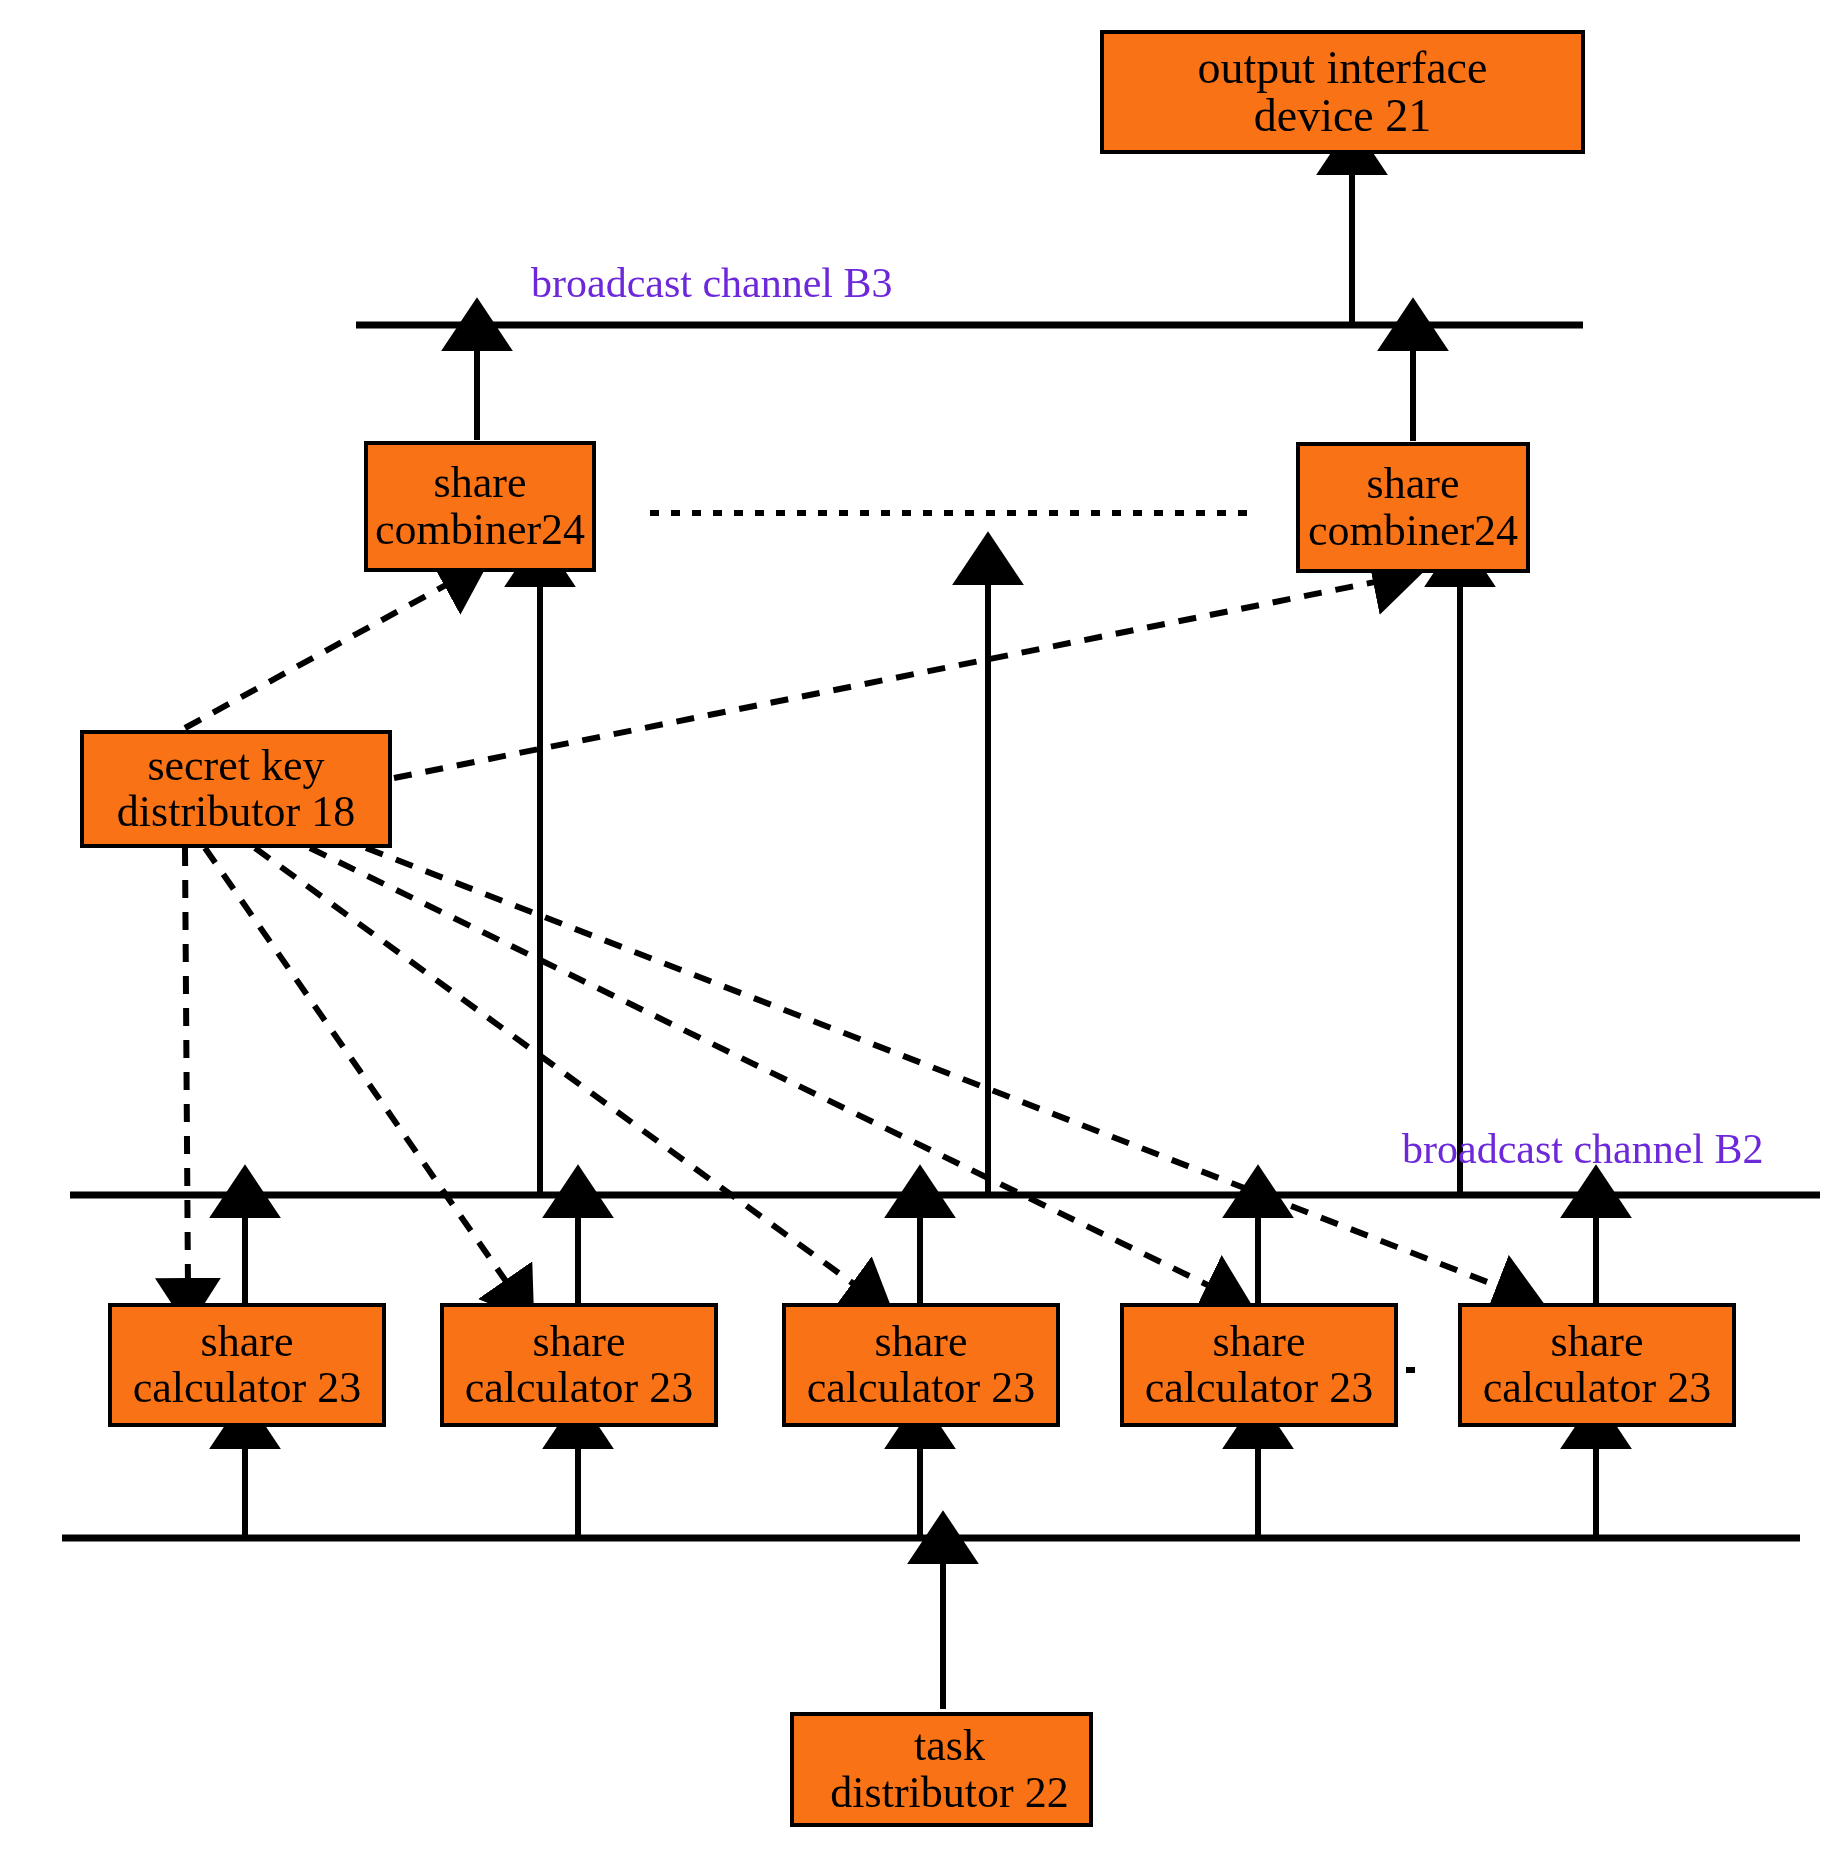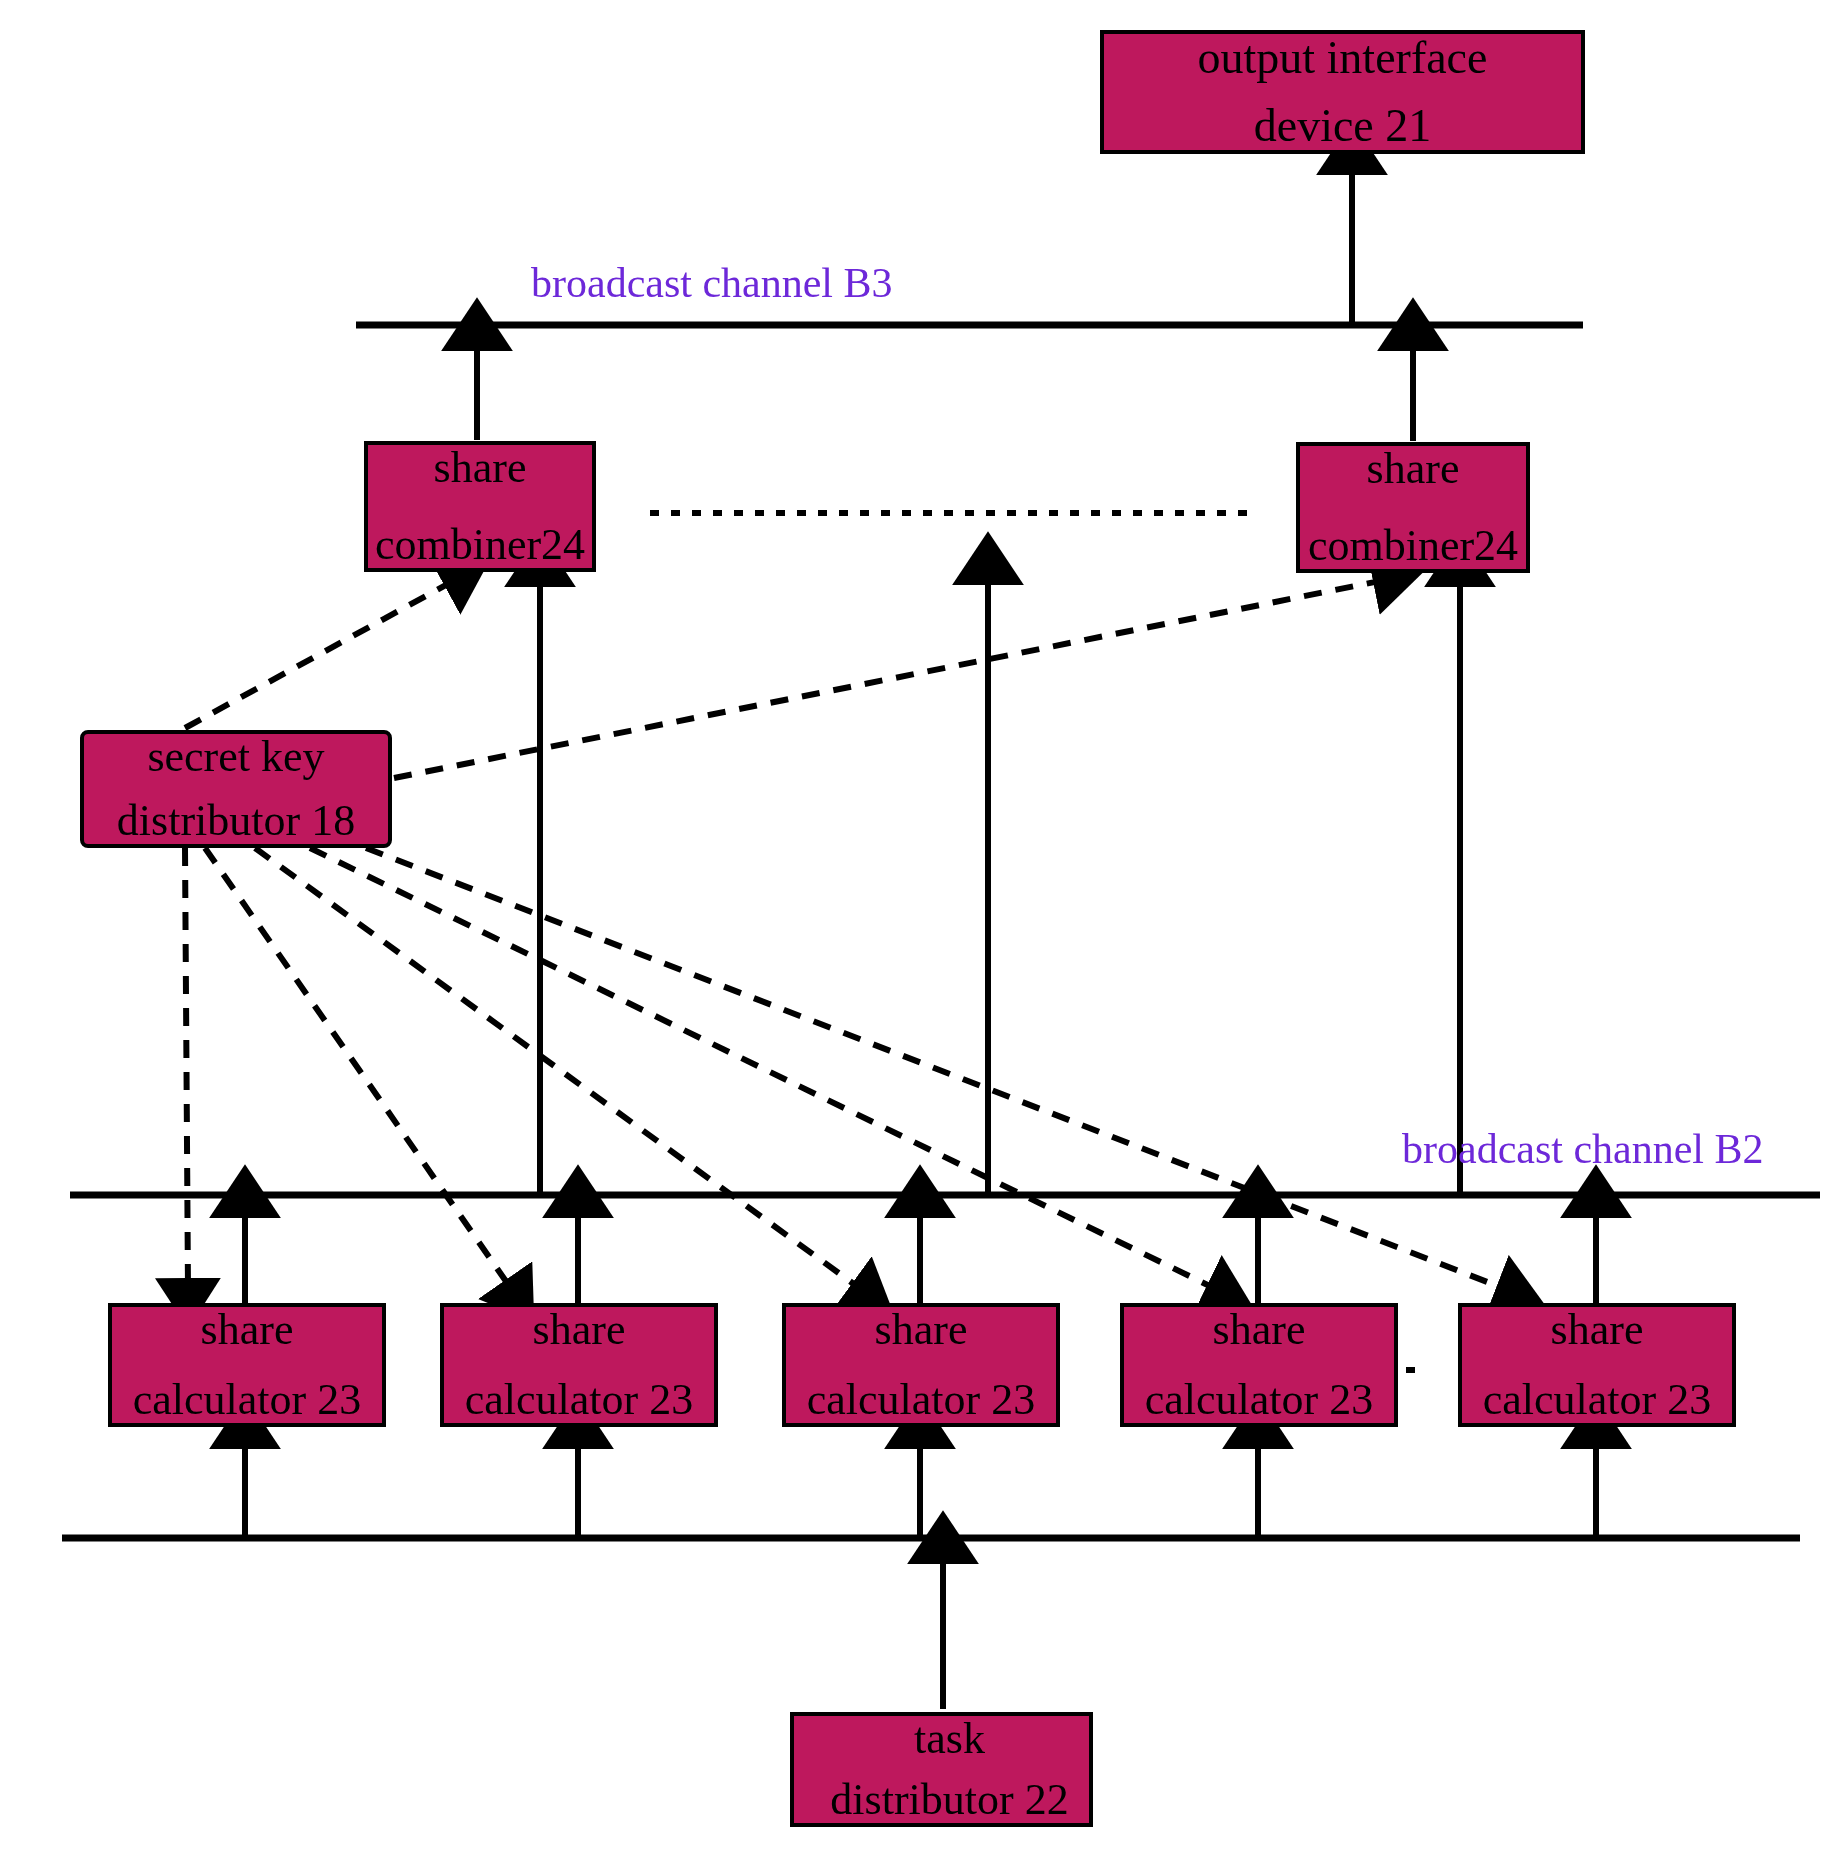--- a/index.html
+++ b/index.html
@@ -20,25 +20,25 @@
     left: 0;
     top: 0;
     width: 1839px;
     height: 1859px;
     pointer-events: none;
   }
   .nodebox {
     position: absolute;
     box-sizing: border-box;
     border: 4px solid #000000;
-    background: #be185d;
+    background: #f97316;
     display: flex;
     flex-direction: column;
     align-items: center;
-    justify-content: space-between;
+    justify-content: center;
     color: #000000;
     line-height: 1.05;
     text-align: center;
     white-space: nowrap;
   }
   .nodebox .ln { display: block; }
   .label {
     position: absolute;
     color: #6d28d9;
     white-space: nowrap;
@@ -112,21 +112,21 @@
   <div class="nodebox fz-mid" style="left:364px; top:441px; width:232px; height:131px;">
     <span class="ln">share</span>
     <span class="ln">combiner24</span>
   </div>
 
   <div class="nodebox fz-mid" style="left:1296px; top:442px; width:234px; height:131px;">
     <span class="ln">share</span>
     <span class="ln">combiner24</span>
   </div>
 
-  <div class="nodebox fz-mid" style="left:80px; top:730px; width:312px; height:118px;border-radius:8px;">
+  <div class="nodebox fz-mid" style="left:80px; top:730px; width:312px; height:118px;">
     <span class="ln">secret key</span>
     <span class="ln">distributor 18</span>
   </div>
 
   <div class="nodebox fz-mid" style="left:108px; top:1303px; width:278px; height:124px;">
     <span class="ln">share</span>
     <span class="ln">calculator 23</span>
   </div>
 
   <div class="nodebox fz-mid" style="left:440px; top:1303px; width:278px; height:124px;">

